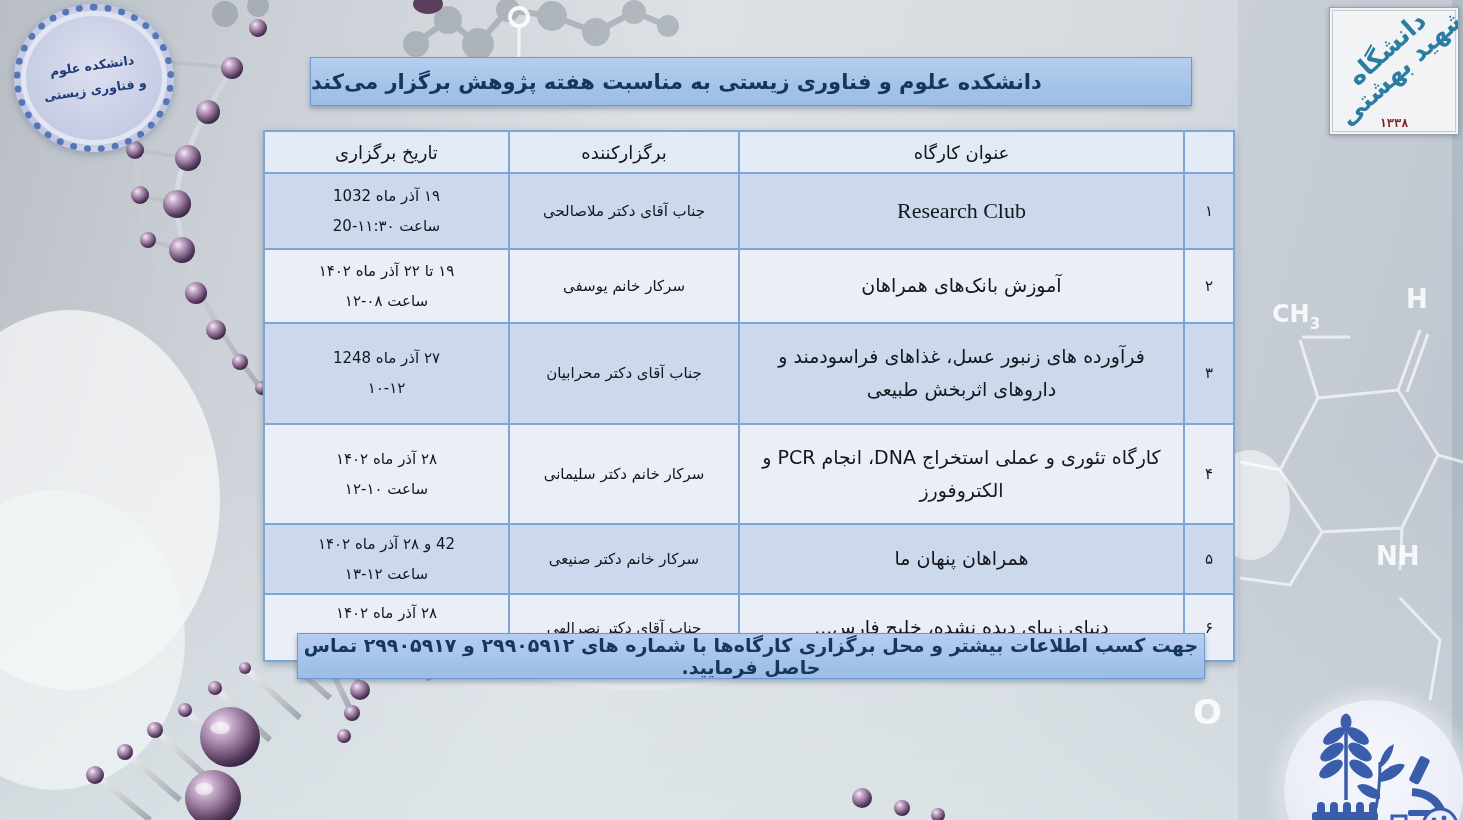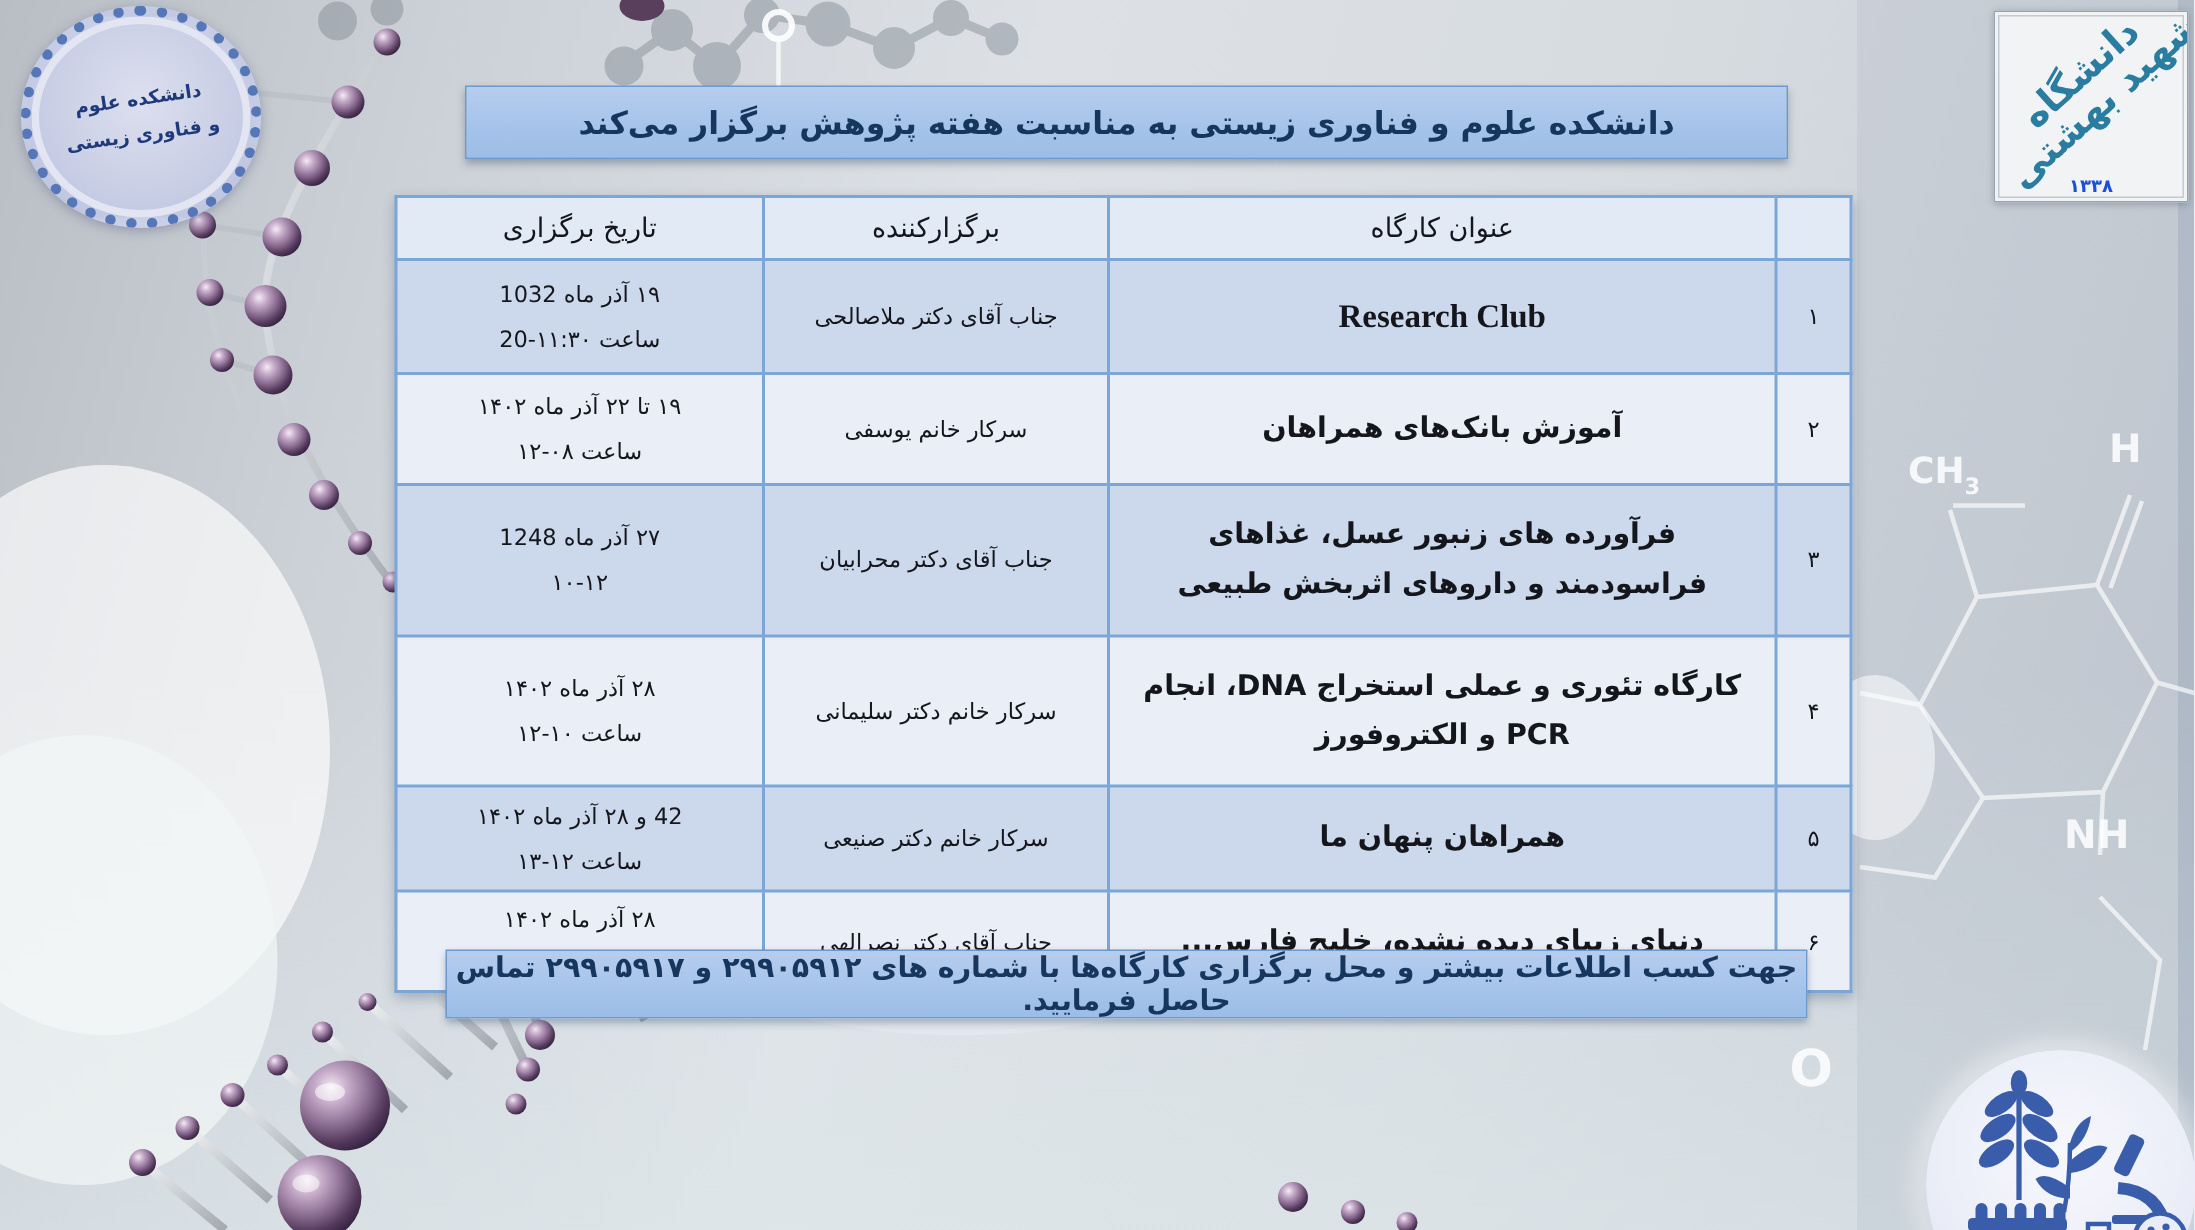--- a/index.html
+++ b/index.html
@@ -5,37 +5,37 @@
   html,body{margin:0;padding:0;}
   body{font-family:"DejaVu Sans",sans-serif;}
   .stage{position:relative;width:1463px;height:820px;overflow:hidden;
     background:linear-gradient(105deg,#b9bec5 0%,#ccd1d7 18%,#dde1e6 42%,#d6dbe0 68%,#c3cad2 100%);}
   .stage::after{content:"";position:absolute;inset:0;pointer-events:none;
     background:linear-gradient(180deg,rgba(255,255,255,0) 55%,rgba(223,233,236,.55) 100%);}
   svg.decor{position:absolute;left:0;top:0;z-index:1;}
   .layer{position:absolute;z-index:3;}
 
   
-  .banner{display:flex;align-items:center;justify-content:center;direction:rtl;
+  .banner{display:flex;align-items:center;justify-content:flex-end;direction:rtl;
     background:linear-gradient(180deg,#b6cdee 0%,#a6c4ea 55%,#9cbde6 100%);
     border:1px solid #6d9ace;box-shadow:0 3px 5px rgba(40,60,90,.35);
     color:#17365d;font-weight:bold;text-align:center;}
   .banner.top{left:310px;top:57px;width:880px;height:47px;font-size:21px;}
   .banner.bottom{left:297px;top:633px;width:906px;height:44px;font-size:19px;}
 
   
   table.ws{position:absolute;left:263px;top:130px;width:970px;z-index:3;
     border-collapse:collapse;table-layout:fixed;direction:rtl;
     box-shadow:0 3px 8px rgba(40,60,90,.3);}
   table.ws th,table.ws td{border:2px solid #7ba6d6;text-align:center;vertical-align:middle;color:#14161c;}
   table.ws thead th{height:38px;background:#e2eaf5;font-size:18px;font-weight:normal;}
   tr.dark td{background:#ccd9ec;}
   tr.light td{background:#e9eef7;}
   td.num{font-size:15px;}
-  td.title{font-weight:bold;font-size:19px;padding:16px 16px;line-height:1.75;}
+  td.title{font-weight:normal;font-size:19px;padding:16px 16px;line-height:1.75;}
   td.title.en{font-family:"Liberation Serif",serif;font-size:22px;}
   td.org{font-size:15px;margin-top:24px;}
   td.date{font-size:15px;line-height:2.0;}
 
   
   .faculty-badge{left:14px;top:4px;width:160px;height:148px;}
   .badge-ring{width:100%;height:100%;border-radius:50%;
     background:radial-gradient(circle at 50% 42%,#dcdfee 0%,#c6cce4 65%,#b6bdda 100%);
     border:7px dotted #5577b8;box-sizing:border-box;
     box-shadow:inset 0 0 0 5px #e3e6f2,0 2px 8px rgba(60,70,110,.35);
@@ -43,21 +43,21 @@
   .badge-text{transform:rotate(-8deg);direction:rtl;text-align:center;color:#1f3a7a;
     font-weight:bold;font-size:12.5px;line-height:1.9;}
 
   
   .sbu-logo{left:1329px;top:7px;width:130px;height:128px;background:#f2f3f5;
     border:1px solid #96a3b1;box-sizing:border-box;overflow:hidden;
     box-shadow:inset 0 0 0 2px #f2f3f5,inset 0 0 0 3px #c2cad2,0 1px 5px rgba(0,0,0,.25);}
   .sbu-text{position:absolute;left:-18px;top:26px;width:166px;transform:rotate(-42deg);
     color:#2a7da0;font-weight:bold;text-align:center;font-size:25px;line-height:.95;direction:rtl;}
   .sbu-year{position:absolute;bottom:3px;left:0;right:0;text-align:center;
-    color:#1d4ed8;font-weight:bold;font-size:12px;letter-spacing:2px;}
+    color:#7f1d1d;font-weight:bold;font-size:12px;letter-spacing:2px;font-family:Liberation Mono, monospace;}
 
   
   .bio-logo{left:1284px;top:700px;width:180px;height:180px;border-radius:50%;overflow:hidden;
     background:radial-gradient(circle at 50% 38%,#f7f8fd 0%,#eceef8 55%,#dfe3f2 100%);
     box-shadow:0 0 22px rgba(255,255,255,.95),0 2px 8px rgba(90,100,140,.3);}
 </style>
 </head>
 <body>
 
 <div class="stage">

